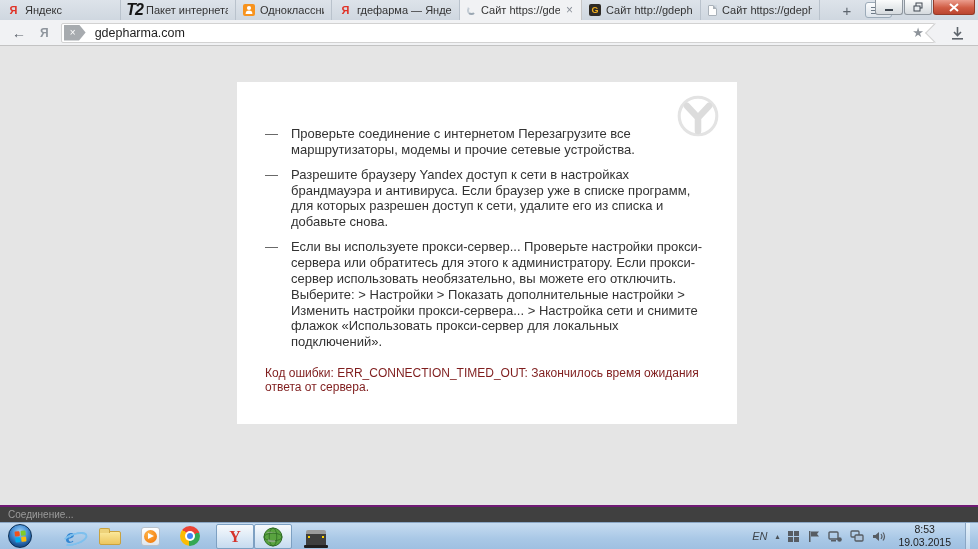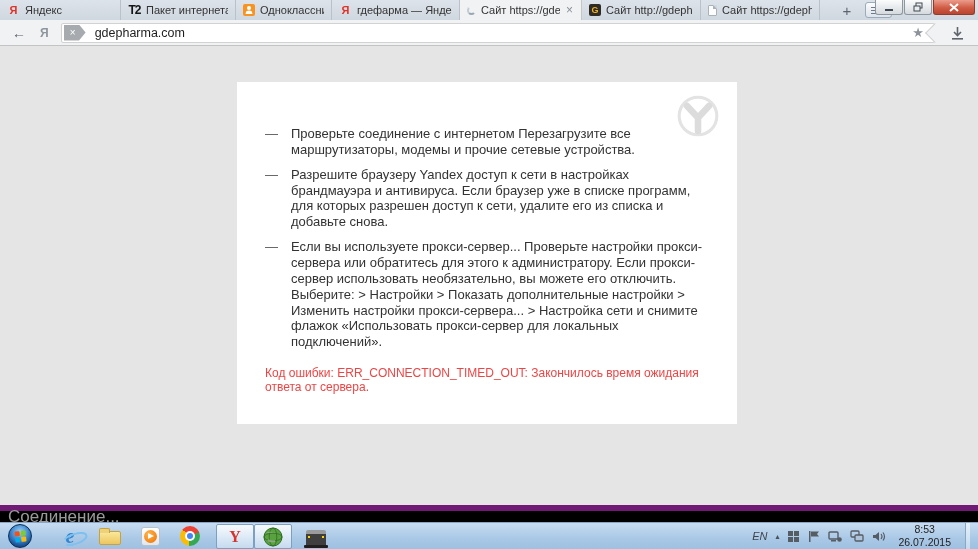--- a/index.html
+++ b/index.html
@@ -18,21 +18,21 @@
   .tab {
     display:flex; align-items:center; gap:5px; padding:0 7px;
     border-right:1px solid #b9c2cc; font-size:11px; color:#333;
     overflow:hidden; white-space:nowrap; flex:0 0 auto; cursor:default;
   }
   .tab-label { overflow:hidden; white-space:nowrap; }
   .tab.active { background:#f1f2f4; border-right:1px solid #c6c6c6; }
   .tab-close { margin-left:auto; color:#8a9099; font-size:12px; line-height:1; padding:0 1px; }
   .fav { width:13px; height:13px; flex:0 0 auto; display:flex; align-items:center; justify-content:center; font-weight:bold; }
   .fav-yandex { color:#e03226; font-size:11px; }
-  .fav-tele2  { color:#151515; font-size:12px; letter-spacing:-1px; }
+  .fav-tele2  { color:#151515; font-size:16px; letter-spacing:-1px; font-style:italic; }
   .fav-g { background:#2e2a25; color:#f2b01e; font-size:9px; border-radius:2px; width:12px; height:12px; line-height:12px; text-align:center; }
   .fav-ok { background:#f7931e; border-radius:2px; width:12px; height:12px; }
   .fav-spinner { width:9px; height:9px; border:2px solid transparent; border-bottom-color:#9aa7b2; border-left-color:#c3ccd4; border-radius:50%; }
   .fav-page { width:9px; height:11px; background:#fdfdfd; border:1px solid #a9b1b9; border-radius:1px; position:relative; }
   .fav-page::before { content:""; position:absolute; right:-1px; top:-1px; border-style:solid; border-width:0 4px 4px 0; border-color:transparent #cfd7e0 #a9b1b9 transparent; }
 
   .newtab-btn { width:26px; margin-left:14px; display:flex; align-items:center; justify-content:center; font-size:15px; color:#5c646d; }
 
   .panel-btn {
     position:absolute; top:2px; right:86px; width:27px; height:16px;
@@ -87,29 +87,29 @@
   .reload-btn {
     display:inline-block; padding:5px 14px; font-size:13px; color:#111;
     background:linear-gradient(#ffe15e,#ffcc00); border:1px solid #e5b000;
     border-radius:5px; box-shadow:0 0 0 2px rgba(255,204,0,.28); cursor:pointer;
     font-family:"Liberation Sans", sans-serif;
   }
   .tips { margin-top:22px; }
   .tip { display:flex; gap:13px; margin-bottom:9px; font-size:13px; line-height:1.22; color:#333; }
   .tip-dash { color:#555; flex:0 0 auto; }
   .tip-text { max-width:424px; }
-  .error-code { margin-top:16px; font-size:12px; color:#ef4444; }
+  .error-code { margin-top:16px; font-size:12px; color:#7f1d1d; }
   .browser-logo { position:absolute; top:13px; right:18px; }
 
   
   .statusbar {
     position:absolute; bottom:27px; left:0; right:0; height:17px;
-    background:#000000; border-top:6px solid #701a75;
+    background:#404040; border-top:2px solid #701a75;
     display:flex; align-items:center; padding-left:8px;
-    font-size:17px; color:#9a9a9a;
+    font-size:10px; color:#9a9a9a;
   }
 
   
   .taskbar {
     position:absolute; bottom:0; left:0; right:0; height:27px;
     background:linear-gradient(#c7dcf1,#a9c8e6 60%,#9fc0e1);
     border-top:1px solid #8aa6c4;
     display:flex; align-items:center;
   }
   .tb-slot { width:40px; display:flex; align-items:center; justify-content:center; flex:0 0 auto; height:27px; }
@@ -337,17 +337,17 @@
     <svg width="14" height="13" viewBox="0 0 14 13">
       <rect x="1" y="1" width="8" height="6" rx="1" fill="none" stroke="#565c63" stroke-width="1.3"></rect>
       <rect x="5" y="5" width="8" height="6" rx="1" fill="#adc3da" stroke="#565c63" stroke-width="1.3"></rect>
     </svg>
     <svg width="14" height="13" viewBox="0 0 14 13">
       <path d="M1 5 h2.5 L7 2 v9 L3.5 8 H1 z" fill="#565c63"></path>
       <path d="M9 4 q2 2.5 0 5 M11 2.5 q3 4 0 8" stroke="#565c63" stroke-width="1.2" fill="none"></path>
     </svg>
     <div class="tray-clock">
       <div>8:53</div>
-      <div>26.07.2015</div>
+      <div>19.03.2015</div>
     </div>
     <div class="show-desktop"></div>
   </div>
 </div>
 
 </body></html>

